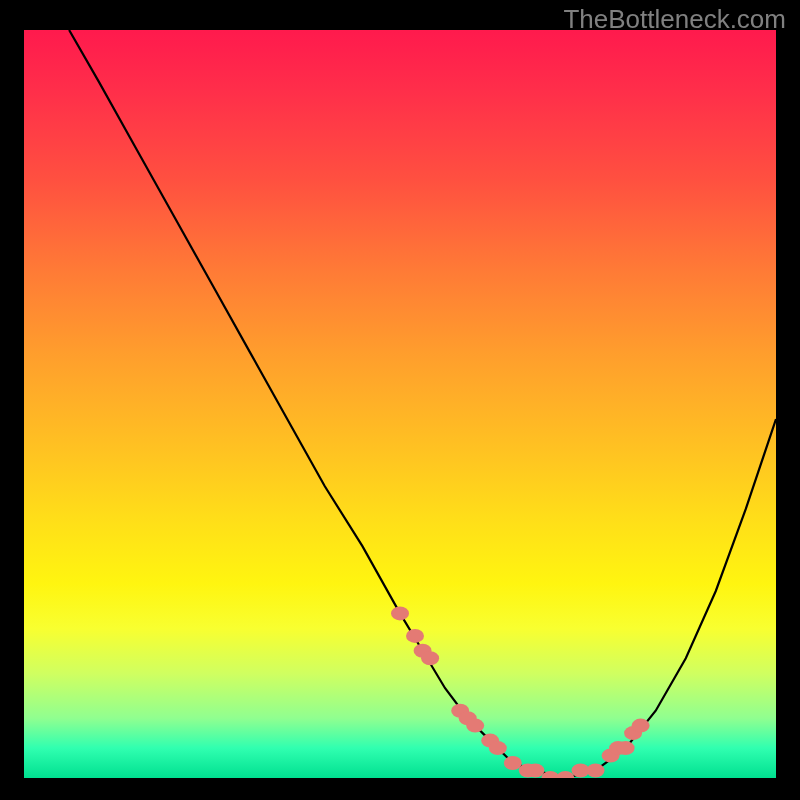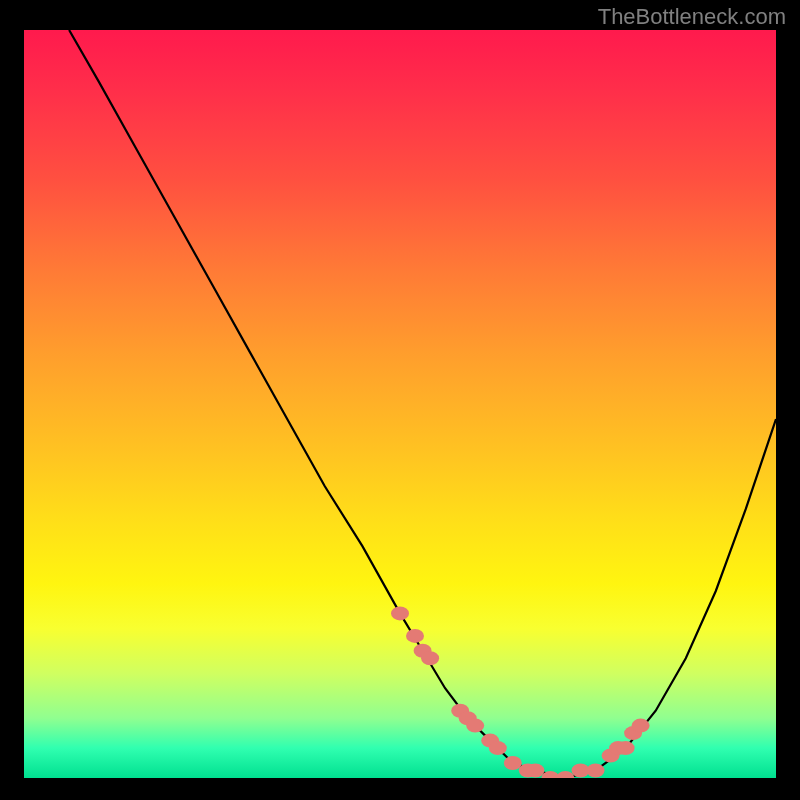--- a/index.html
+++ b/index.html
@@ -15,21 +15,21 @@
     width: 800px;
     height: 800px;
     position: relative;
     background: #000;
   }
   .watermark {
     position: absolute;
     top: 4px;
     right: 14px;
     color: #808080;
-    font-size: 22px;
+    font-size: 26px;
     font-weight: 400;
     z-index: 10;
   }
   .plot-area {
     position: absolute;
     left: 24px;
     top: 30px;
     width: 752px;
     height: 748px;
     background: #000;

